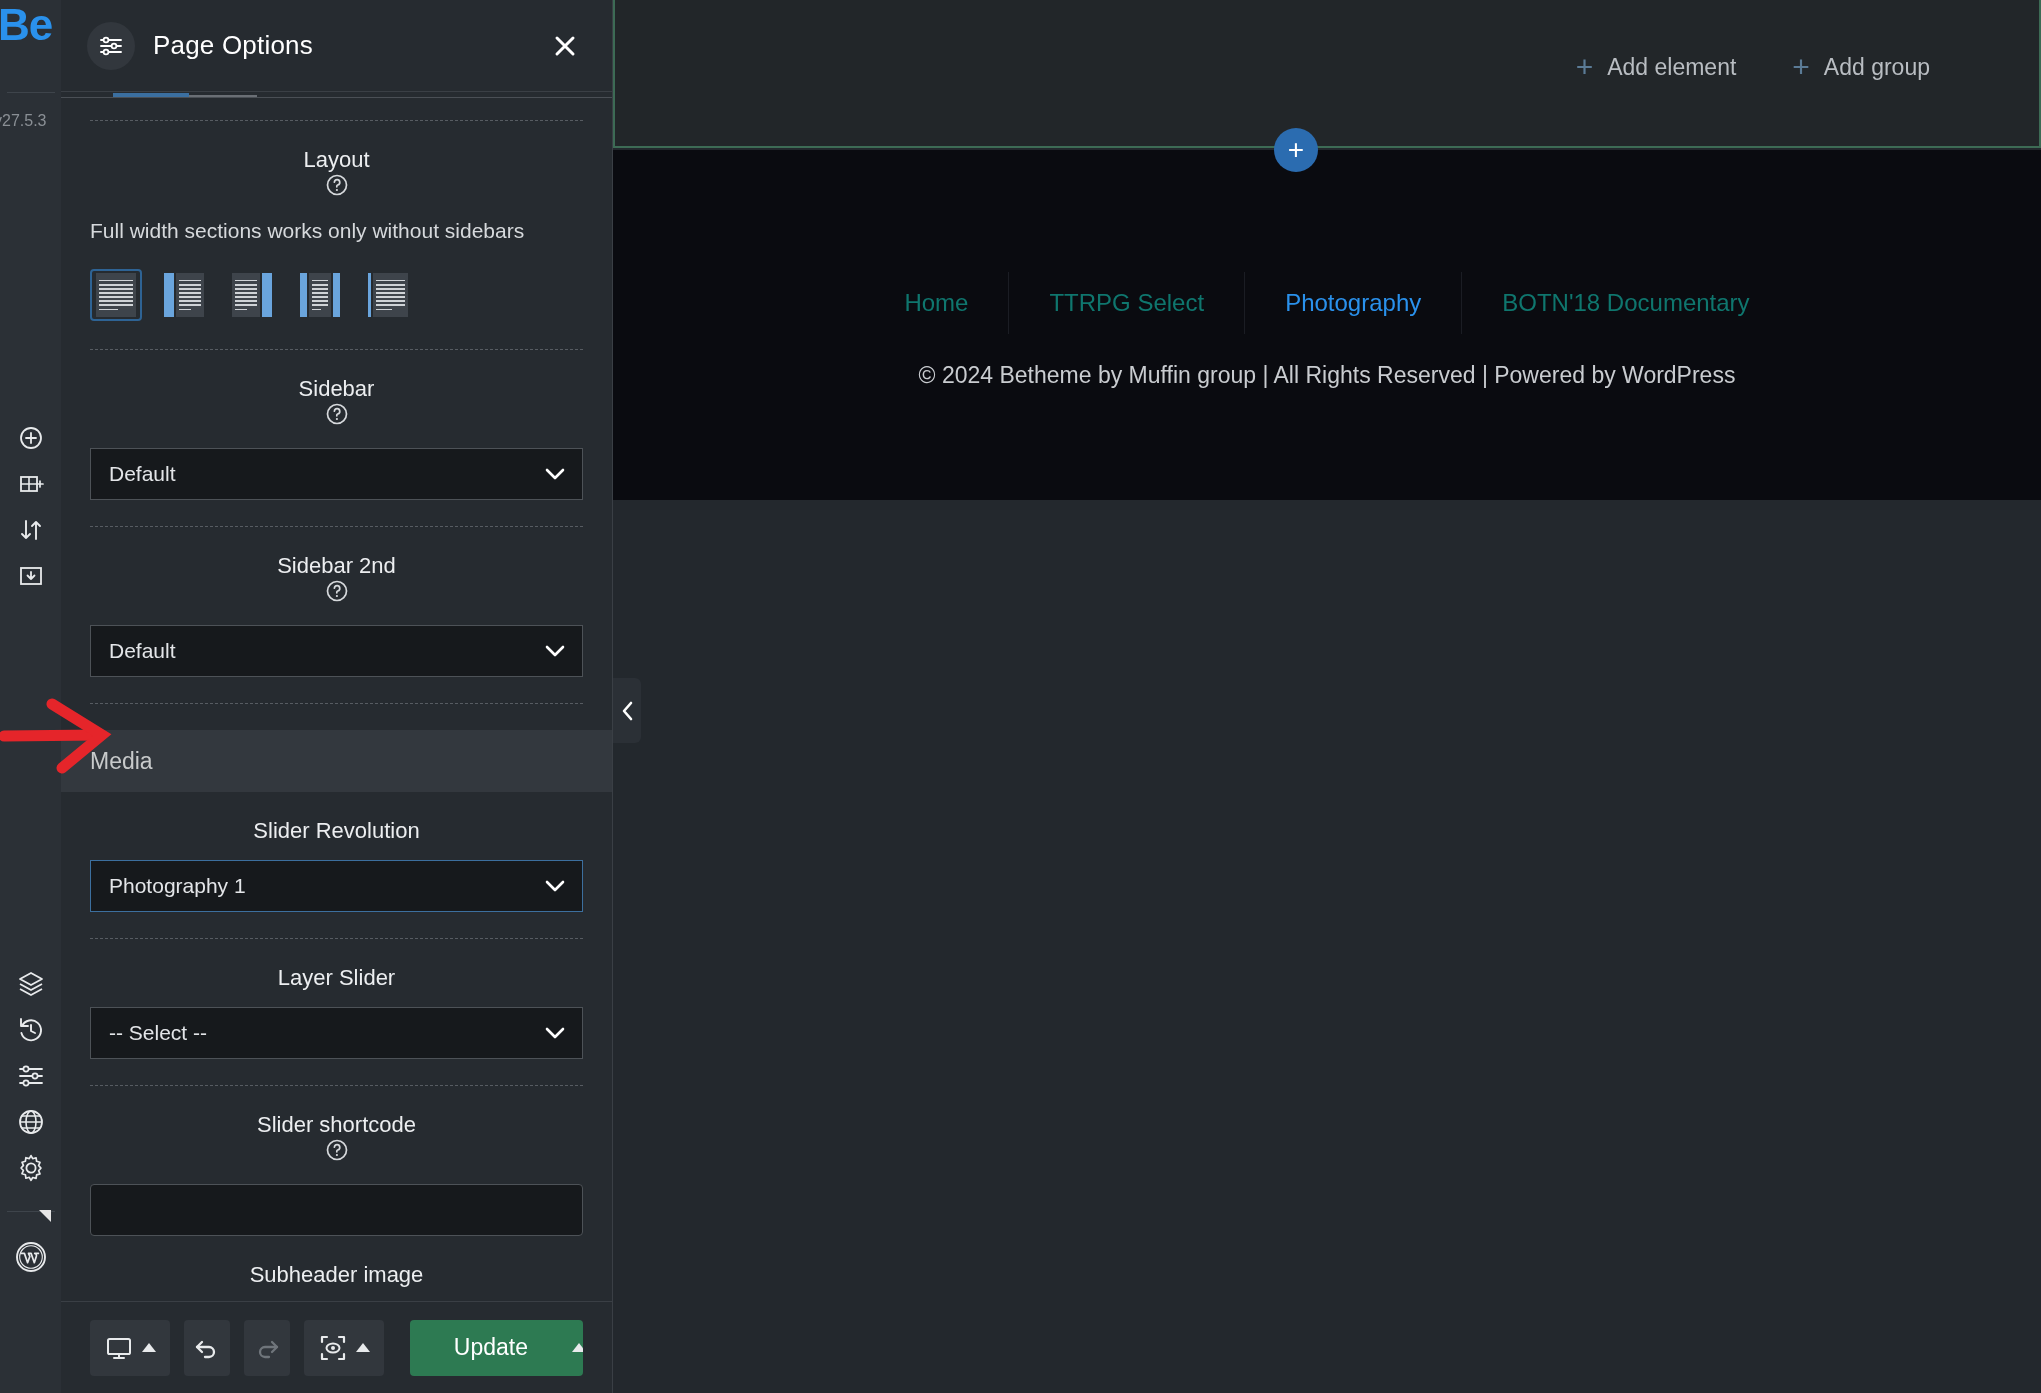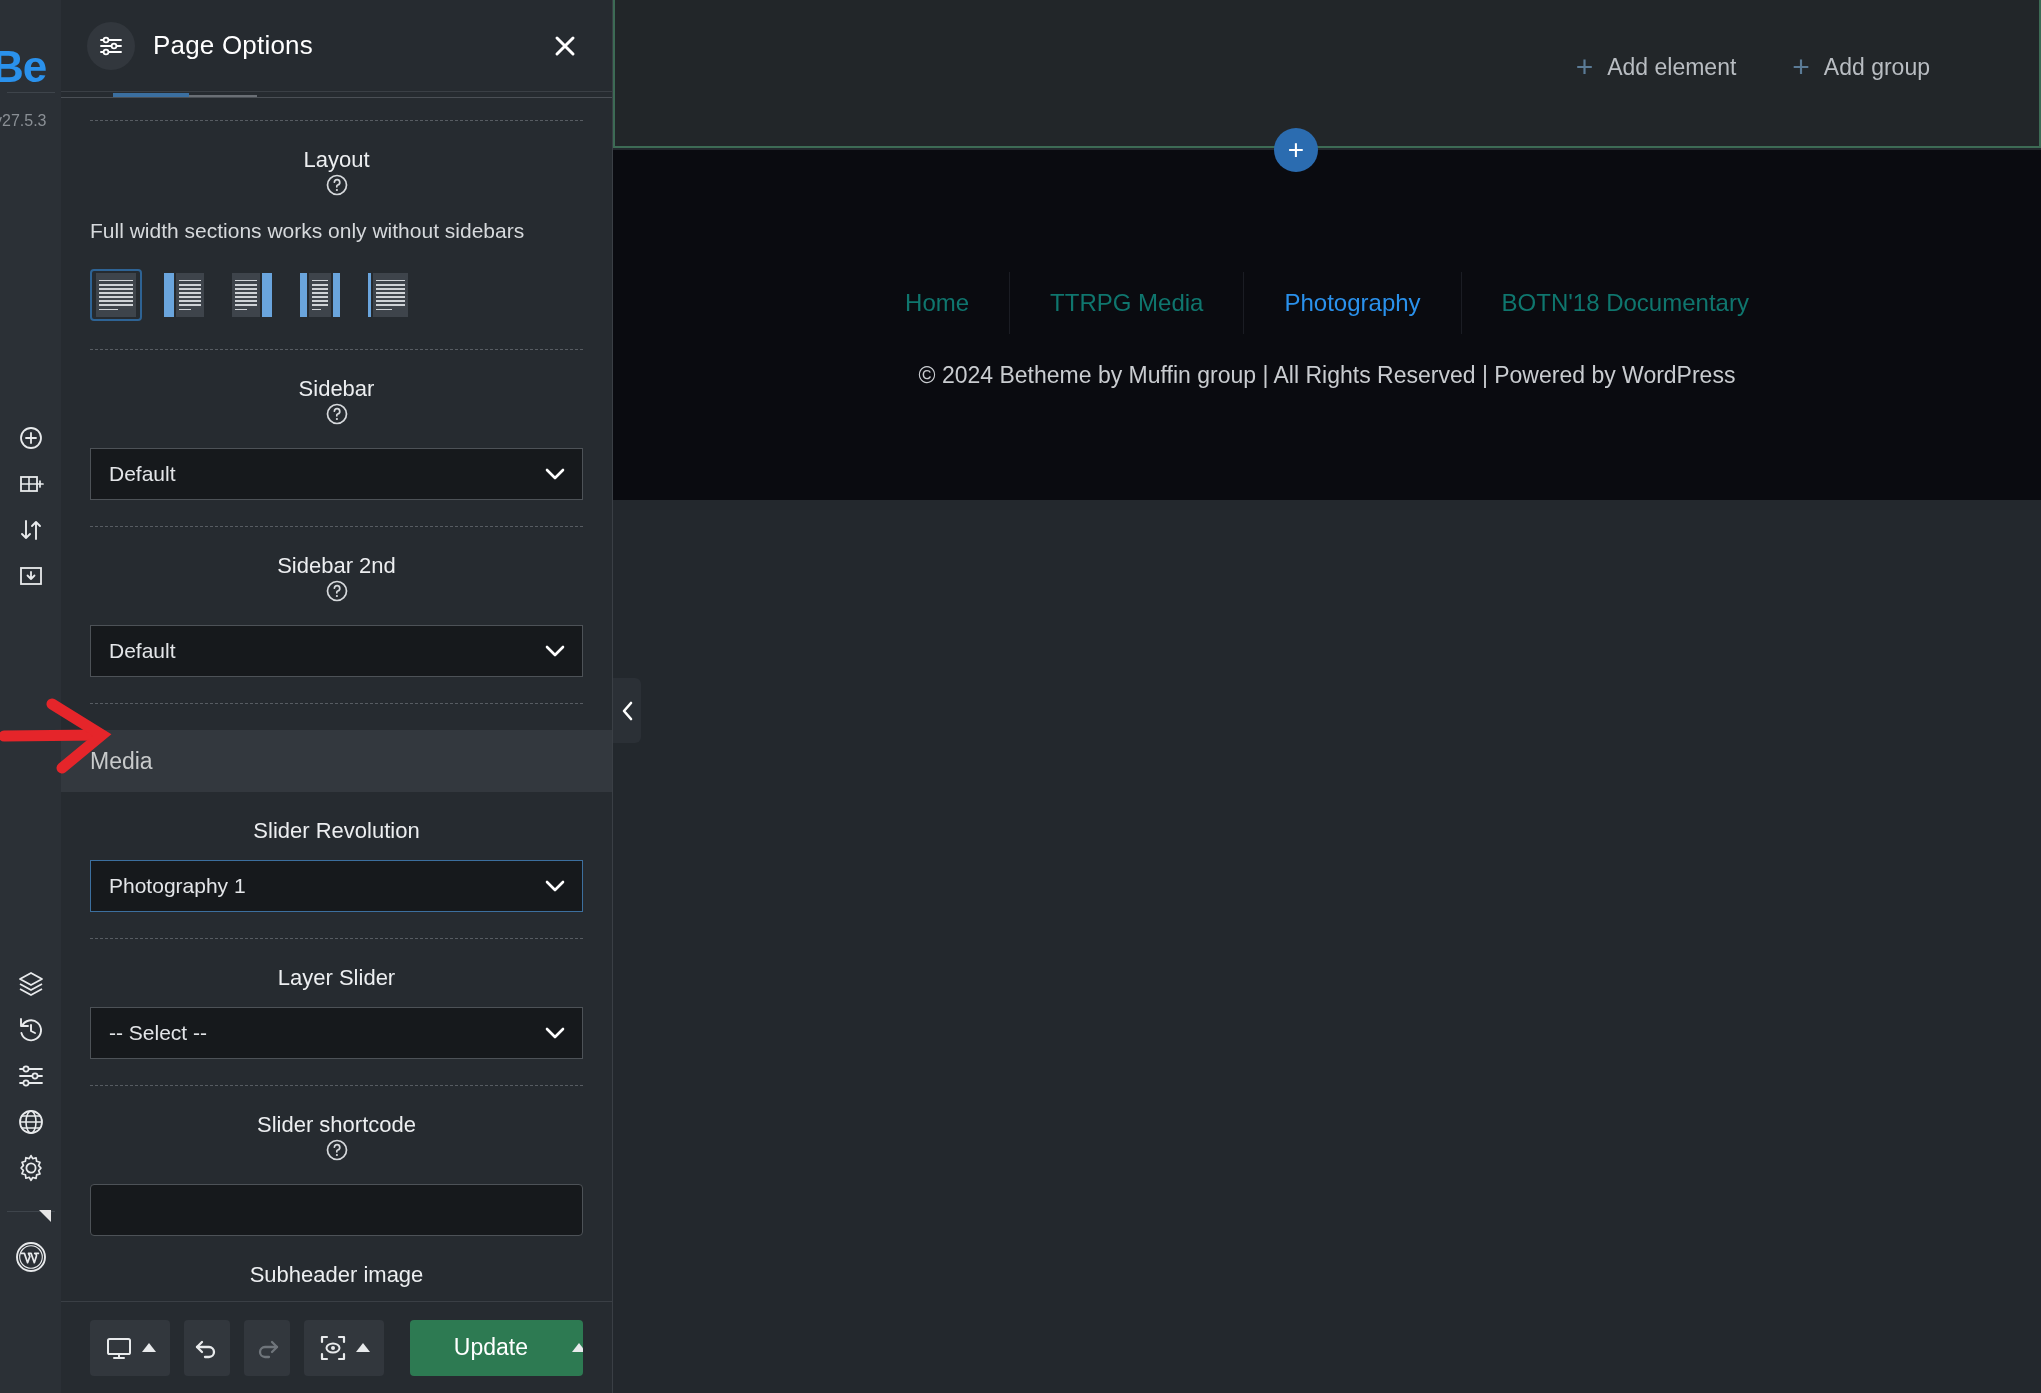--- a/index.html
+++ b/index.html
@@ -16,22 +16,22 @@
   
   .rail {
     position: absolute; left: 0; top: 0;
     width: 61px; height: 1393px;
     background: #2b3036;
     display: flex; flex-direction: column; align-items: center;
     z-index: 5;
   }
   .rail-logo {
     width: 100%; height: 92px;
-    display: flex; align-items: flex-end; justify-content: flex-start;
-    padding-left: 0;
+    display: flex; align-items: flex-start; justify-content: flex-start;
+    padding-left: 6px;
     overflow: hidden;
   }
   .rail-logo span {
     font-size: 44px; font-weight: bold; color: #2a91ec;
     letter-spacing: -1px; margin-left: -8px;
     font-family: "Liberation Sans", sans-serif;
   }
   .rail-sep { width: 48px; height: 1px; background: #3e444b; }
   .rail-ver {
     width: 100%; height: 56px;
@@ -302,21 +302,21 @@
         <span class="prev-plus-sm">+</span>
         <span>Add group</span>
       </div>
     </div>
 
     <div class="add-circle">+</div>
 
     <div class="site-dark">
       <div class="site-nav">
         <a>Home</a>
-        <a>TTRPG Media</a>
+        <a>TTRPG Select</a>
         <a class="current">Photography</a>
         <a>BOTN'18 Documentary</a>
       </div>
       <div class="site-copy">© 2024 Betheme by Muffin group | All Rights Reserved | Powered by WordPress</div>
     </div>
 
     <div class="collapse-tab">
       <svg width="18" height="28" viewBox="0 0 18 28">
         <path d="M13 6 L6 14 L13 22" stroke="#fff" stroke-width="2.6" fill="none" stroke-linecap="round" stroke-linejoin="round"></path>
       </svg>

